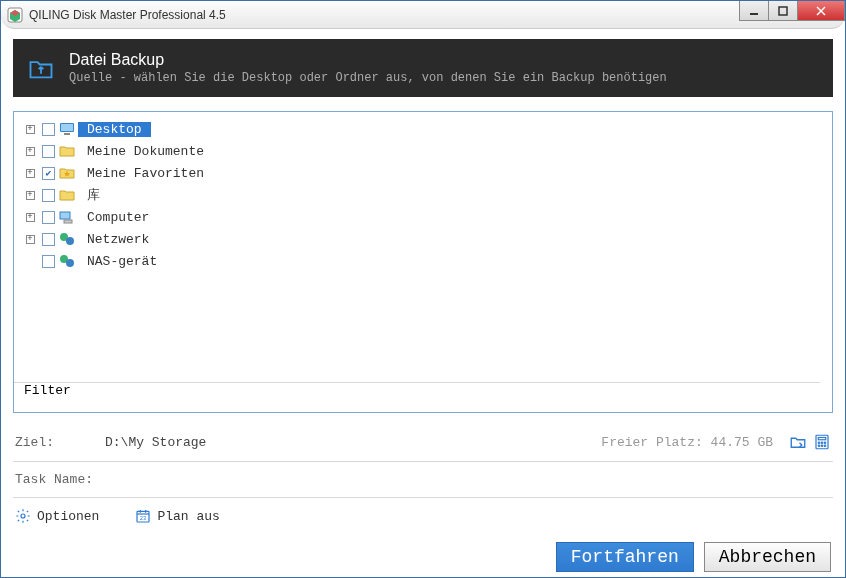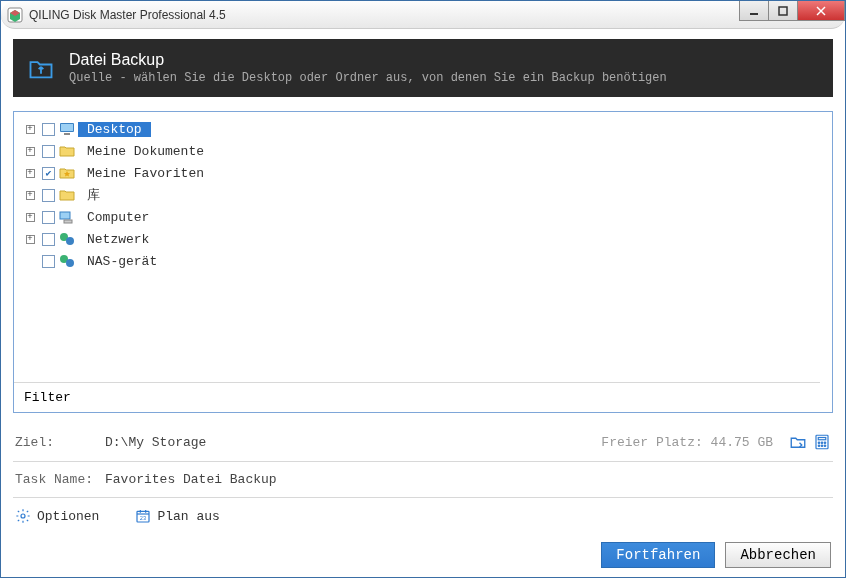--- a/index.html
+++ b/index.html
@@ -23,37 +23,37 @@
 .tree { padding: 6px 4px; font-family: "SimSun","Courier New",monospace; font-size: 13px; color: #333; }
 .node { display: flex; align-items: center; height: 22px; }
 .twig { width: 24px; display: flex; justify-content: center; color: #999; font-size: 11px; }
 .expander { width: 9px; height: 9px; border: 1px solid #888; background: #fff; display: flex; align-items: center; justify-content: center; font-size: 9px; line-height: 1; color: #444; cursor: pointer; }
 .cb { width: 13px; height: 13px; border: 1px solid #7a9ac0; background: #fff; margin-right: 4px; display: flex; align-items: center; justify-content: center; cursor: pointer; }
 .cb.checked::after { content: "✔"; font-size: 10px; color: #2a6db5; }
 .nicon { width: 16px; height: 16px; margin-right: 3px; display: flex; align-items: center; justify-content: center; }
 .nlabel { padding: 0 9px; }
 .nlabel.sel { background: #2f7bd1; color: #fff; }
 
-.filterrow { position: absolute; bottom: 0; left: 0; right: 12px; height: 30px; border-top: 1px solid #d8d8d8; display: flex; align-items: center; padding: 0 10px; font-family: "SimSun","Courier New",monospace; font-size: 13px; }
+.filterrow { position: absolute; bottom: 0; left: 0; right: 12px; height: 30px; border-top: 1px solid #d8d8d8; display: flex; align-items: flex-start; padding: 0 10px; font-family: "SimSun","Courier New",monospace; font-size: 13px; }
 .filterrow .flabel { width: 60px; }
 .filterrow input { flex: 1; border: none; outline: none; font-family: inherit; font-size: inherit; }
 
 .row { display: flex; align-items: center; font-family: "SimSun","Courier New",monospace; font-size: 13px; color: #444; padding: 8px 2px; }
 .row .lbl { width: 90px; color: #666; }
 .row .val { flex: 1; }
 .row .free { color: #999; margin-right: 10px; }
 .row .sicon { width: 18px; height: 18px; margin-left: 6px; color: #2f7bd1; cursor: pointer; }
 .sep { height: 1px; background: #d8d8d8; margin: 2px 0; }
 
 .opts { display: flex; gap: 36px; padding: 8px 2px 14px 2px; font-family: "SimSun","Courier New",monospace; font-size: 13px; }
 .optbtn { display: flex; align-items: center; gap: 6px; cursor: pointer; color: #333; }
 .optbtn svg { width: 16px; height: 16px; color: #2f7bd1; }
 
 .footer { display: flex; justify-content: flex-end; gap: 10px; padding: 4px 2px 0 2px; }
-.btn { font-family: "SimSun","Courier New",monospace; font-size: 14px; padding: 4px 14px; border: 1px solid #888; background: linear-gradient(#fdfdfd,#e4e4e4); cursor: pointer; }
+.btn { font-family: "SimSun","Courier New",monospace; font-size: 18px; padding: 4px 14px; border: 1px solid #888; background: linear-gradient(#fdfdfd,#e4e4e4); cursor: pointer; }
 .btn.primary { background: linear-gradient(#3d8bdc,#2f7bd1); color: #fff; border-color: #2a6db5; }
 </style>
 </head>
 <body>
 
 <div class="titlebar">
   <span class="appicon">
     <svg viewBox="0 0 16 16">
         <rect x="1" y="1" width="14" height="14" rx="2" fill="#fff" stroke="#888"></rect>
         <polygon points="8,3 13,6 13,12 8,15 3,12 3,6" fill="#3cb371"></polygon>
@@ -212,21 +212,20 @@
           <circle cx="16" cy="13" r="1"></circle>
           <circle cx="8" cy="17" r="1"></circle>
           <circle cx="12" cy="17" r="1"></circle>
           <circle cx="16" cy="17" r="1"></circle>
         </svg>
     </span>
   </div>
   <div class="sep"></div>
   <div class="row">
     <span class="lbl">Task Name:</span>
-    <span class="val">Favorites Datei Backup</span>
   </div>
   <div class="sep"></div>
 
   <div class="opts">
     <div class="optbtn">
       <svg viewBox="0 0 24 24" fill="none" stroke="currentColor" stroke-width="1.8">
           <circle cx="12" cy="12" r="3"></circle>
           <path d="M12 2v3M12 19v3M4.2 4.2l2.1 2.1M17.7 17.7l2.1 2.1M2 12h3M19 12h3M4.2 19.8l2.1-2.1M17.7 6.3l2.1-2.1"></path>
         </svg>
       <span>Optionen</span>

